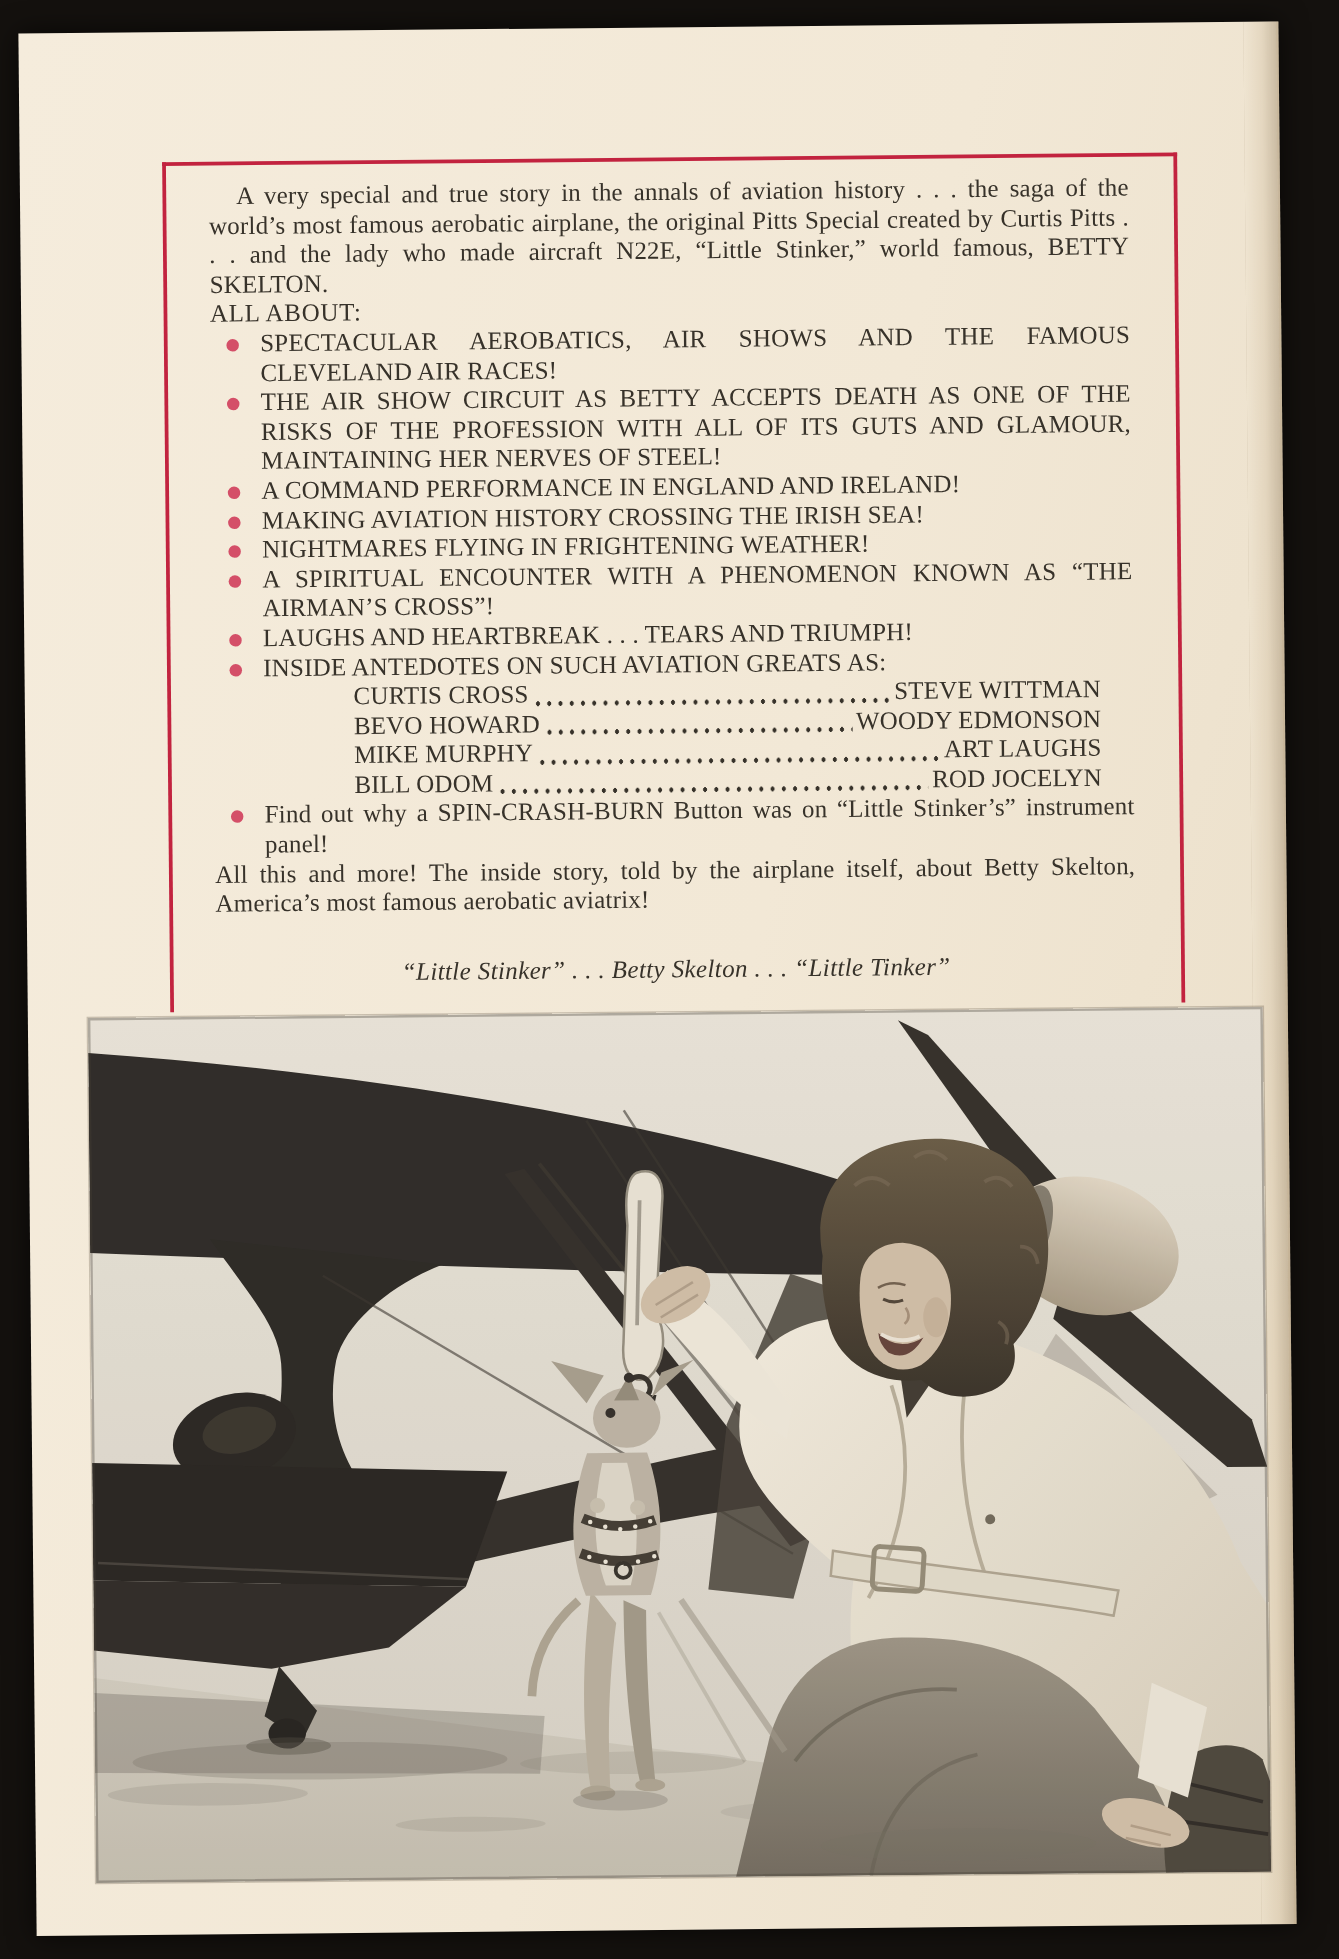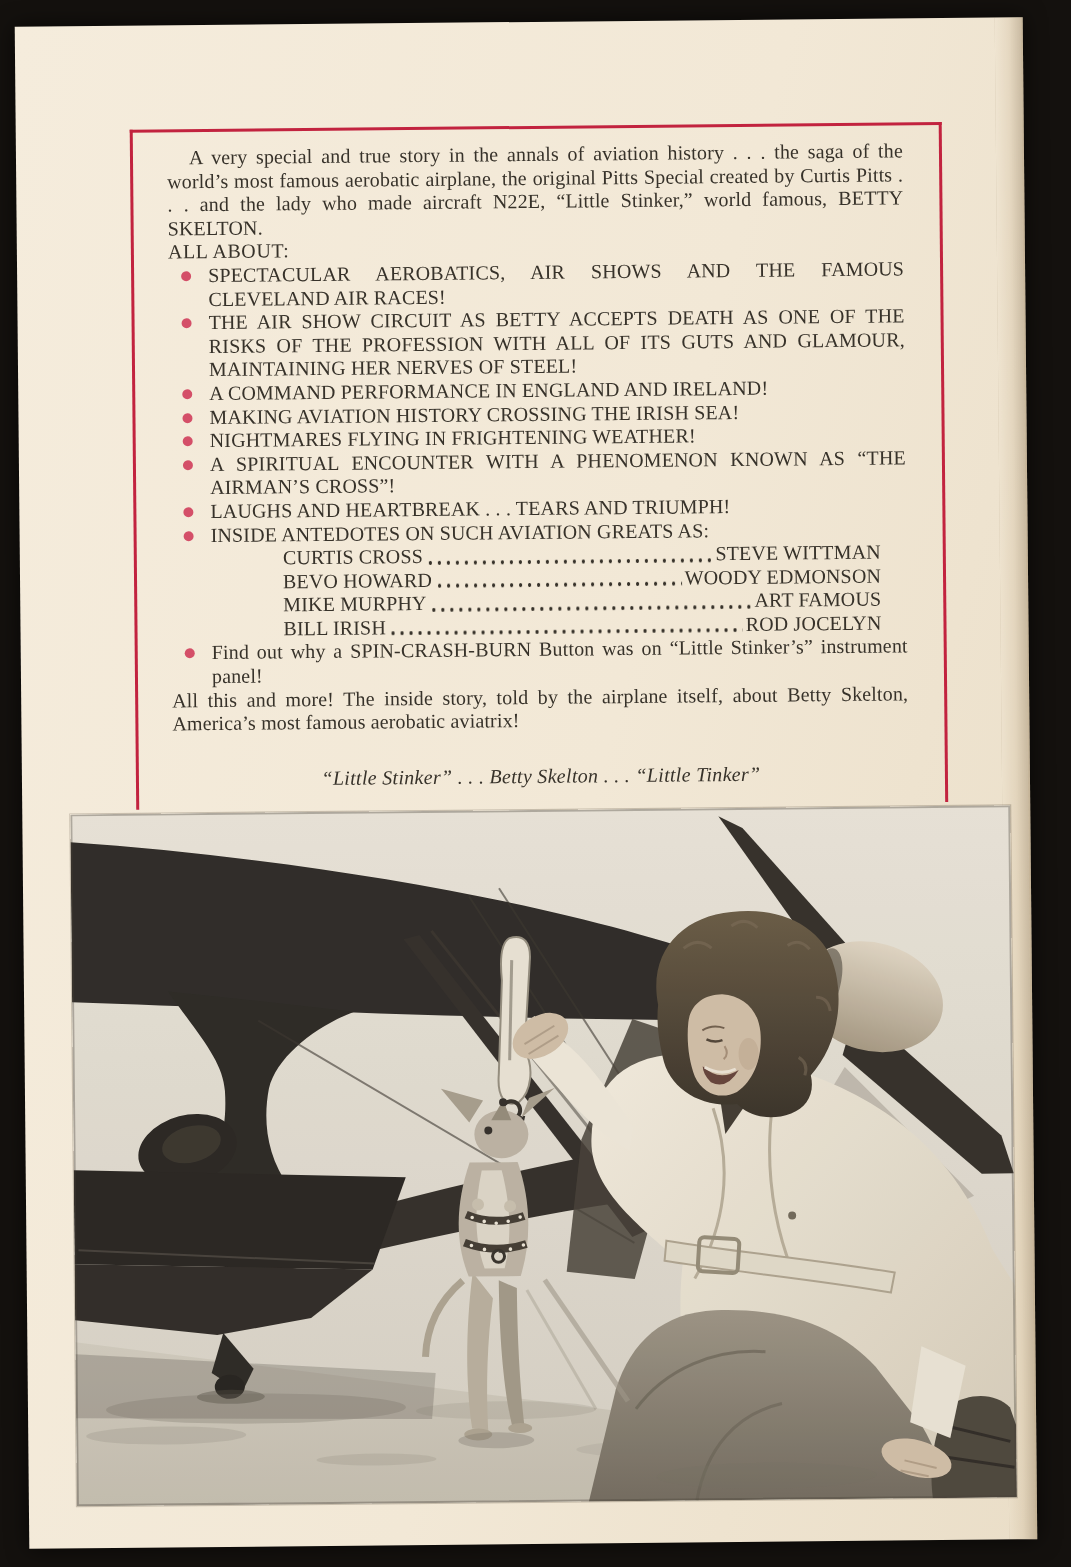--- a/index.html
+++ b/index.html
@@ -77,24 +77,24 @@
           <span class="pr">STEVE WITTMAN</span>
         </div>
       <div class="pair">
           <span class="pl">BEVO HOWARD</span>
           <span class="leader"></span>
           <span class="pr">WOODY EDMONSON</span>
         </div>
       <div class="pair">
           <span class="pl">MIKE MURPHY</span>
           <span class="leader"></span>
-          <span class="pr">ART FAMOUS</span>
-        </div>
-      <div class="pair">
-          <span class="pl">BILL IRISH</span>
+          <span class="pr">ART LAUGHS</span>
+        </div>
+      <div class="pair">
+          <span class="pl">BILL ODOM</span>
           <span class="leader"></span>
           <span class="pr">ROD JOCELYN</span>
         </div>
     </div>
 
     <ul class="bullets">
       <li class="b"><span class="dot"></span><span>Find out why a SPIN-CRASH-BURN Button was on “Little Stinker’s” instrument panel!</span></li>
     </ul>
 
     <p class="outro">All this and more! The inside story, told by the airplane itself, about Betty Skelton, America’s most famous aerobatic aviatrix!</p>

